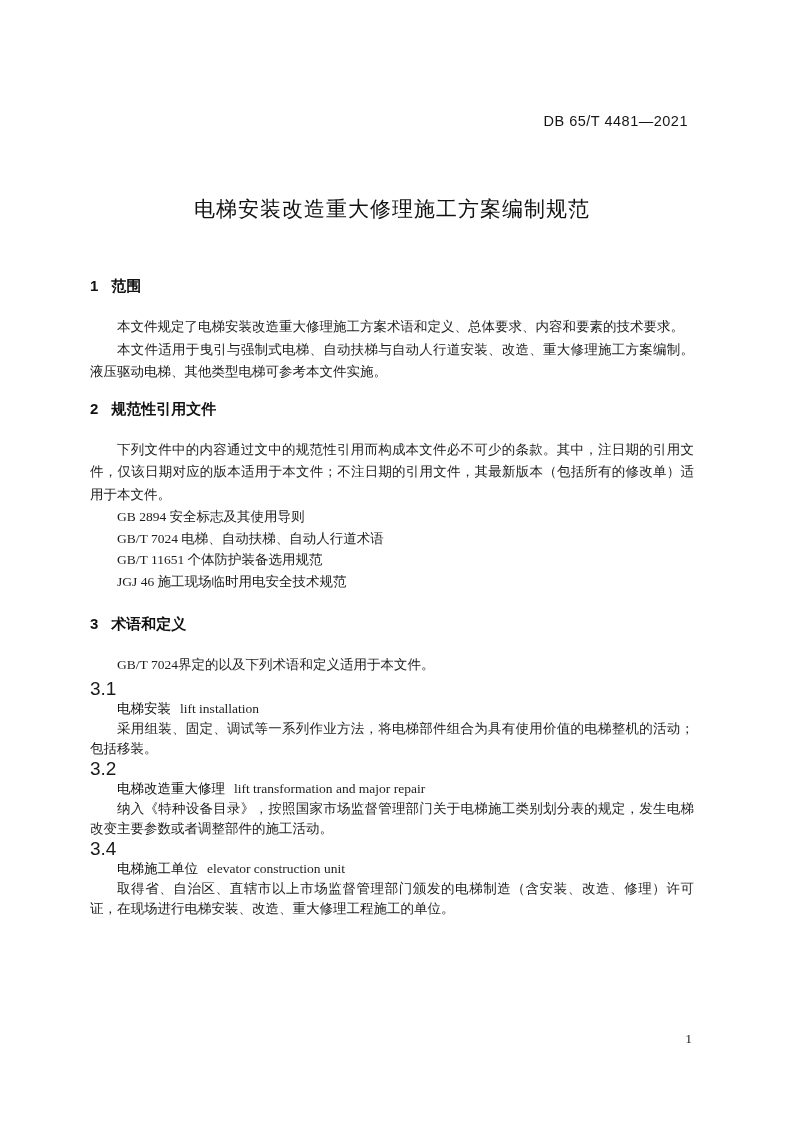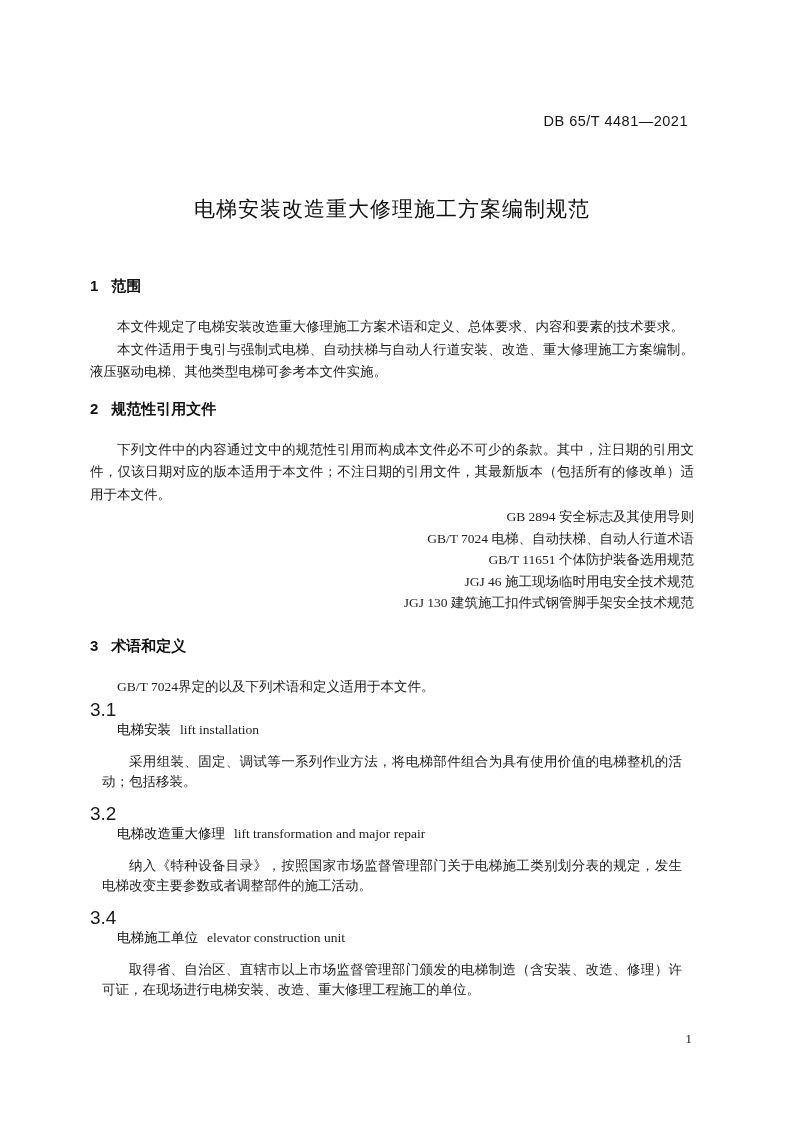--- a/index.html
+++ b/index.html
@@ -59,21 +59,20 @@
     text-indent: 2em;
     color: #1d1d1d;
   }
   .para + .para { margin-top: 0; }
   .refs {
     margin: 0;
     padding: 0;
     list-style: none;
     font-size: 13.5px;
     line-height: 21.5px;
-    text-align: right;
   }
   .refs li { padding-left: 2em; }
   .terms {
     margin-top: 2px;
     font-size: 13.5px;
     line-height: 20px;
   }
   .term-number {
     font-family: "Liberation Sans", "DejaVu Sans", sans-serif;
     font-size: 19px;
@@ -88,21 +87,21 @@
     font-family: "Liberation Sans", "DejaVu Sans", sans-serif;
     font-weight: normal;
     color: #111111;
     margin-right: 9px;
   }
   .term-en {
     font-family: "Liberation Serif", "DejaVu Serif", serif;
     color: #1d1d1d;
   }
   .term-def {
-    margin: 12px;
+    margin: 0;
     font-size: 13.5px;
     line-height: 20px;
     text-align: justify;
     text-indent: 2em;
   }
   .page-number {
     position: absolute;
     top: 1030px;
     right: 108px;
     font-size: 13.5px;
@@ -130,21 +129,20 @@
   <div>
     <div class="sec-heading" id="sec2-heading">
       <span class="sec-num">2</span><span>规范性引用文件</span>
     </div>
     <p class="para">下列文件中的内容通过文中的规范性引用而构成本文件必不可少的条款。其中，注日期的引用文件，仅该日期对应的版本适用于本文件；不注日期的引用文件，其最新版本（包括所有的修改单）适用于本文件。</p>
     <ul class="refs">
       <li>GB 2894 安全标志及其使用导则</li>
       <li>GB/T 7024 电梯、自动扶梯、自动人行道术语</li>
       <li>GB/T 11651 个体防护装备选用规范</li>
       <li>JGJ 46 施工现场临时用电安全技术规范</li>
-      <li>JGJ 130 建筑施工扣件式钢管脚手架安全技术规范</li>
     </ul>
   </div>
 
   <div>
     <div class="sec-heading" id="sec3-heading">
       <span class="sec-num">3</span><span>术语和定义</span>
     </div>
     <p class="para">GB/T 7024界定的以及下列术语和定义适用于本文件。</p>
 
     <div class="terms">

